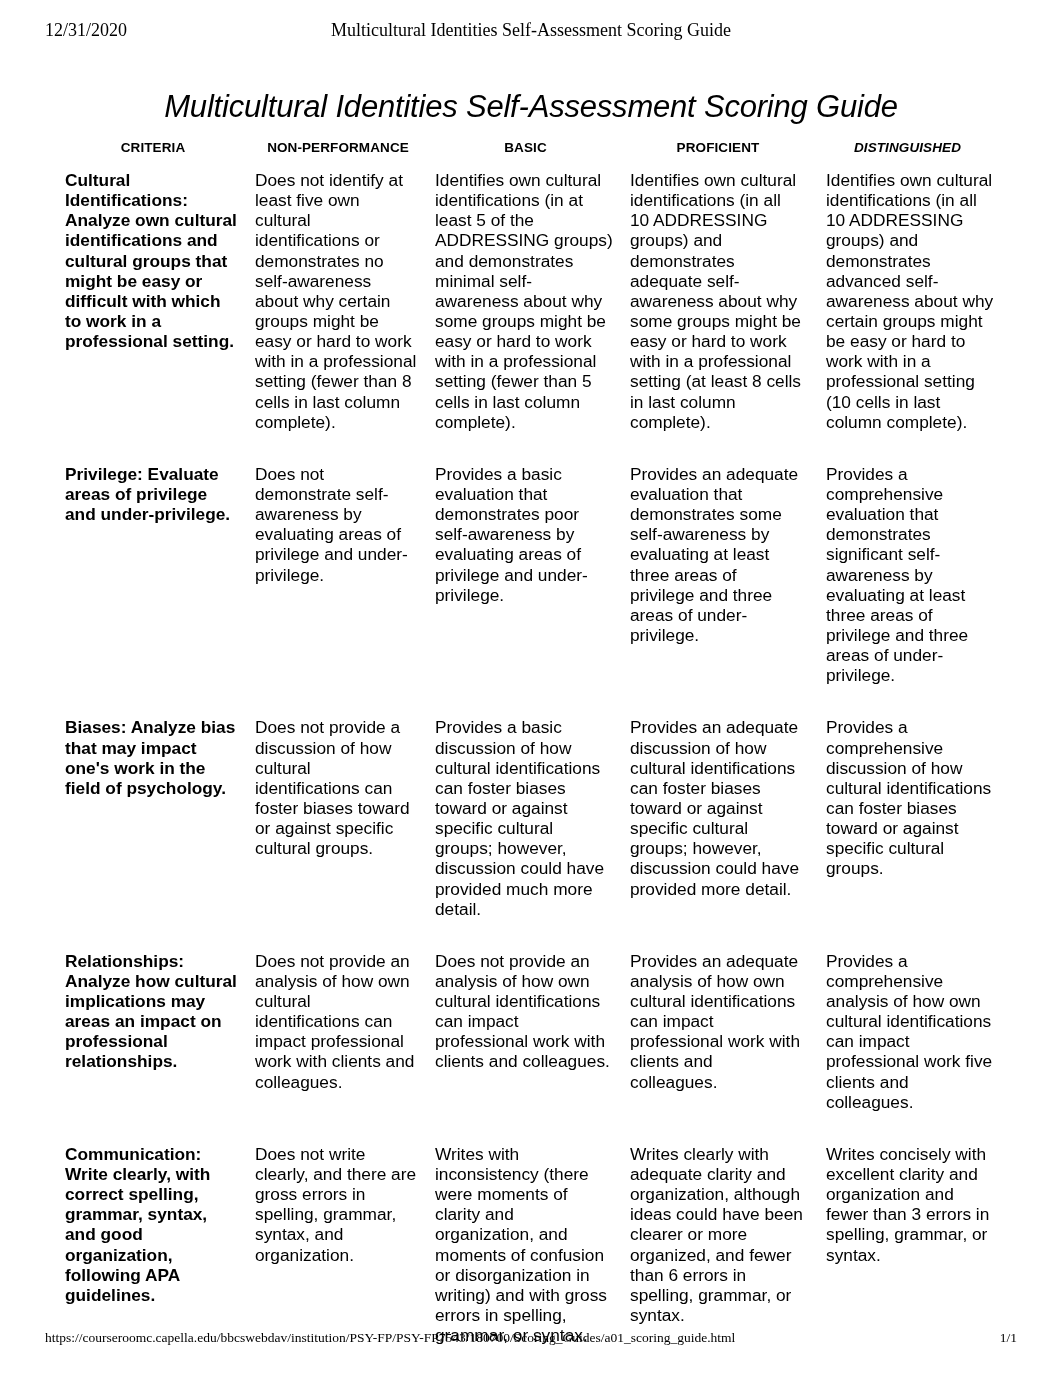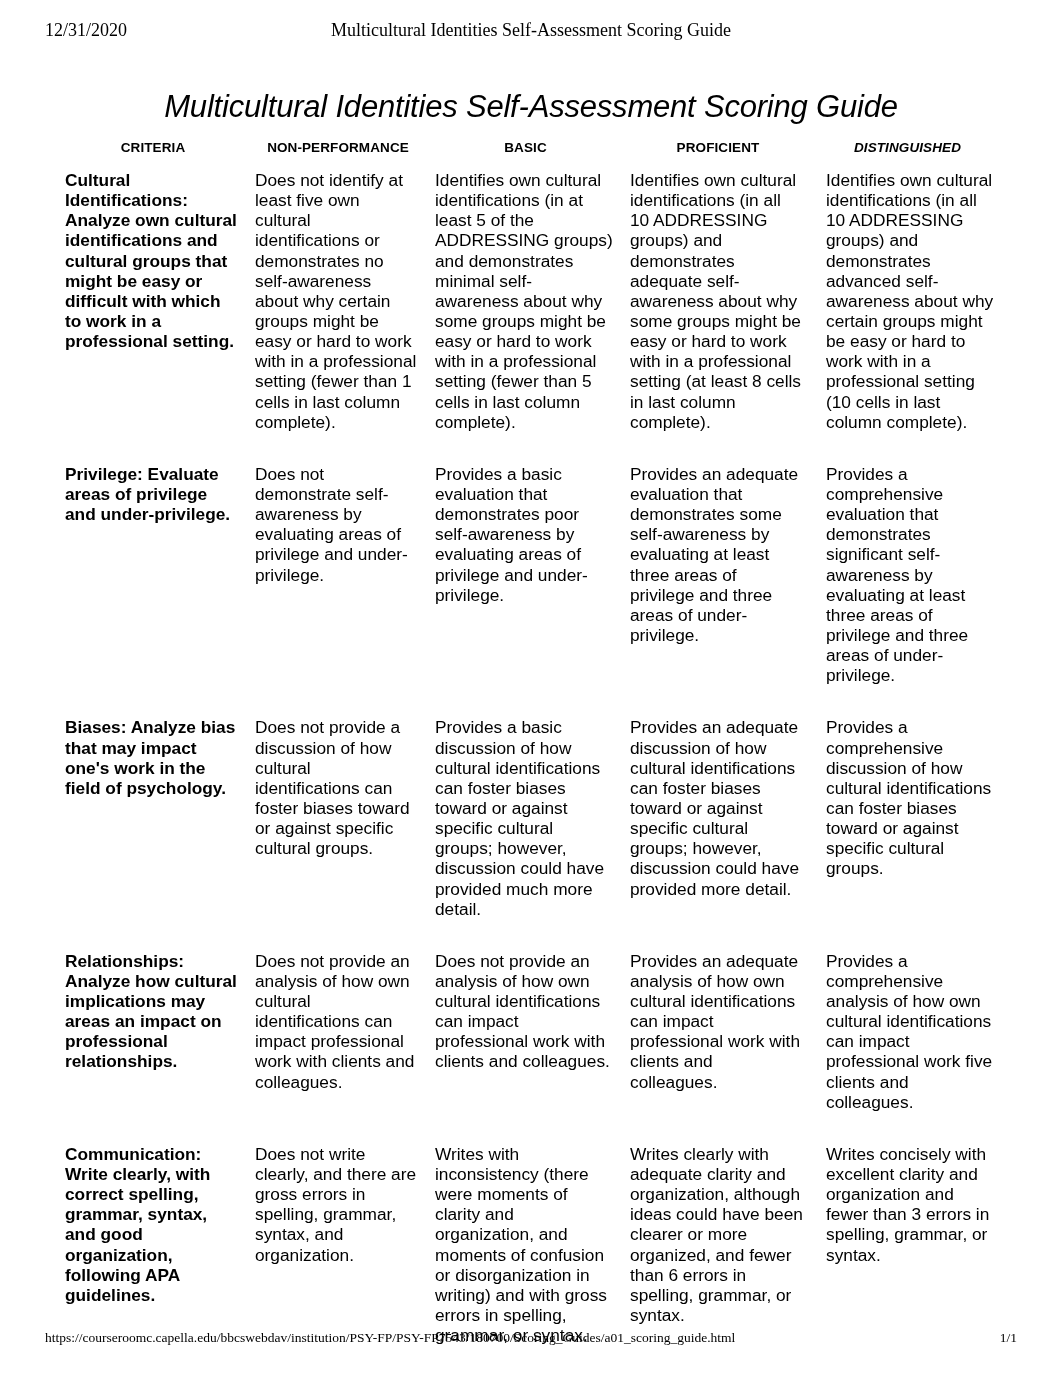--- a/index.html
+++ b/index.html
@@ -145,21 +145,21 @@
         <th class="h-criteria">CRITERIA</th>
         <th class="h-nonperf">NON-PERFORMANCE</th>
         <th class="h-basic">BASIC</th>
         <th class="h-proficient">PROFICIENT</th>
         <th class="h-distinguished">DISTINGUISHED</th>
       </tr>
     </thead>
     <tbody>
       <tr>
         <td class="cell-criteria">Cultural Identifications: Analyze own cultural identifications and cultural groups that might be easy or difficult with which to work in a professional setting.</td>
-        <td class="cell-nonperf">Does not identify at least five own cultural identifications or demonstrates no self-awareness about why certain groups might be easy or hard to work with in a professional setting (fewer than 1 cells in last column complete).</td>
+        <td class="cell-nonperf">Does not identify at least five own cultural identifications or demonstrates no self-awareness about why certain groups might be easy or hard to work with in a professional setting (fewer than 8 cells in last column complete).</td>
         <td class="cell-basic">Identifies own cultural identifications (in at least 5 of the ADDRESSING groups) and demonstrates minimal self-awareness about why some groups might be easy or hard to work with in a professional setting (fewer than 5 cells in last column complete).</td>
         <td class="cell-proficient">Identifies own cultural identifications (in all 10 ADDRESSING groups) and demonstrates adequate self-awareness about why some groups might be easy or hard to work with in a professional setting (at least 8 cells in last column complete).</td>
         <td class="cell-distinguished">Identifies own cultural identifications (in all 10 ADDRESSING groups) and demonstrates advanced self-awareness about why certain groups might be easy or hard to work with in a professional setting (10 cells in last column complete).</td>
       </tr>
       <tr>
         <td class="cell-criteria">Privilege: Evaluate areas of privilege and under-privilege.</td>
         <td class="cell-nonperf">Does not demonstrate self-awareness by evaluating areas of privilege and under-privilege.</td>
         <td class="cell-basic">Provides a basic evaluation that demonstrates poor self-awareness by evaluating areas of privilege and under-privilege.</td>
         <td class="cell-proficient">Provides an adequate evaluation that demonstrates some self-awareness by evaluating at least three areas of privilege and three areas of under-privilege.</td>
         <td class="cell-distinguished">Provides a comprehensive evaluation that demonstrates significant self-awareness by evaluating at least three areas of privilege and three areas of under-privilege.</td>

